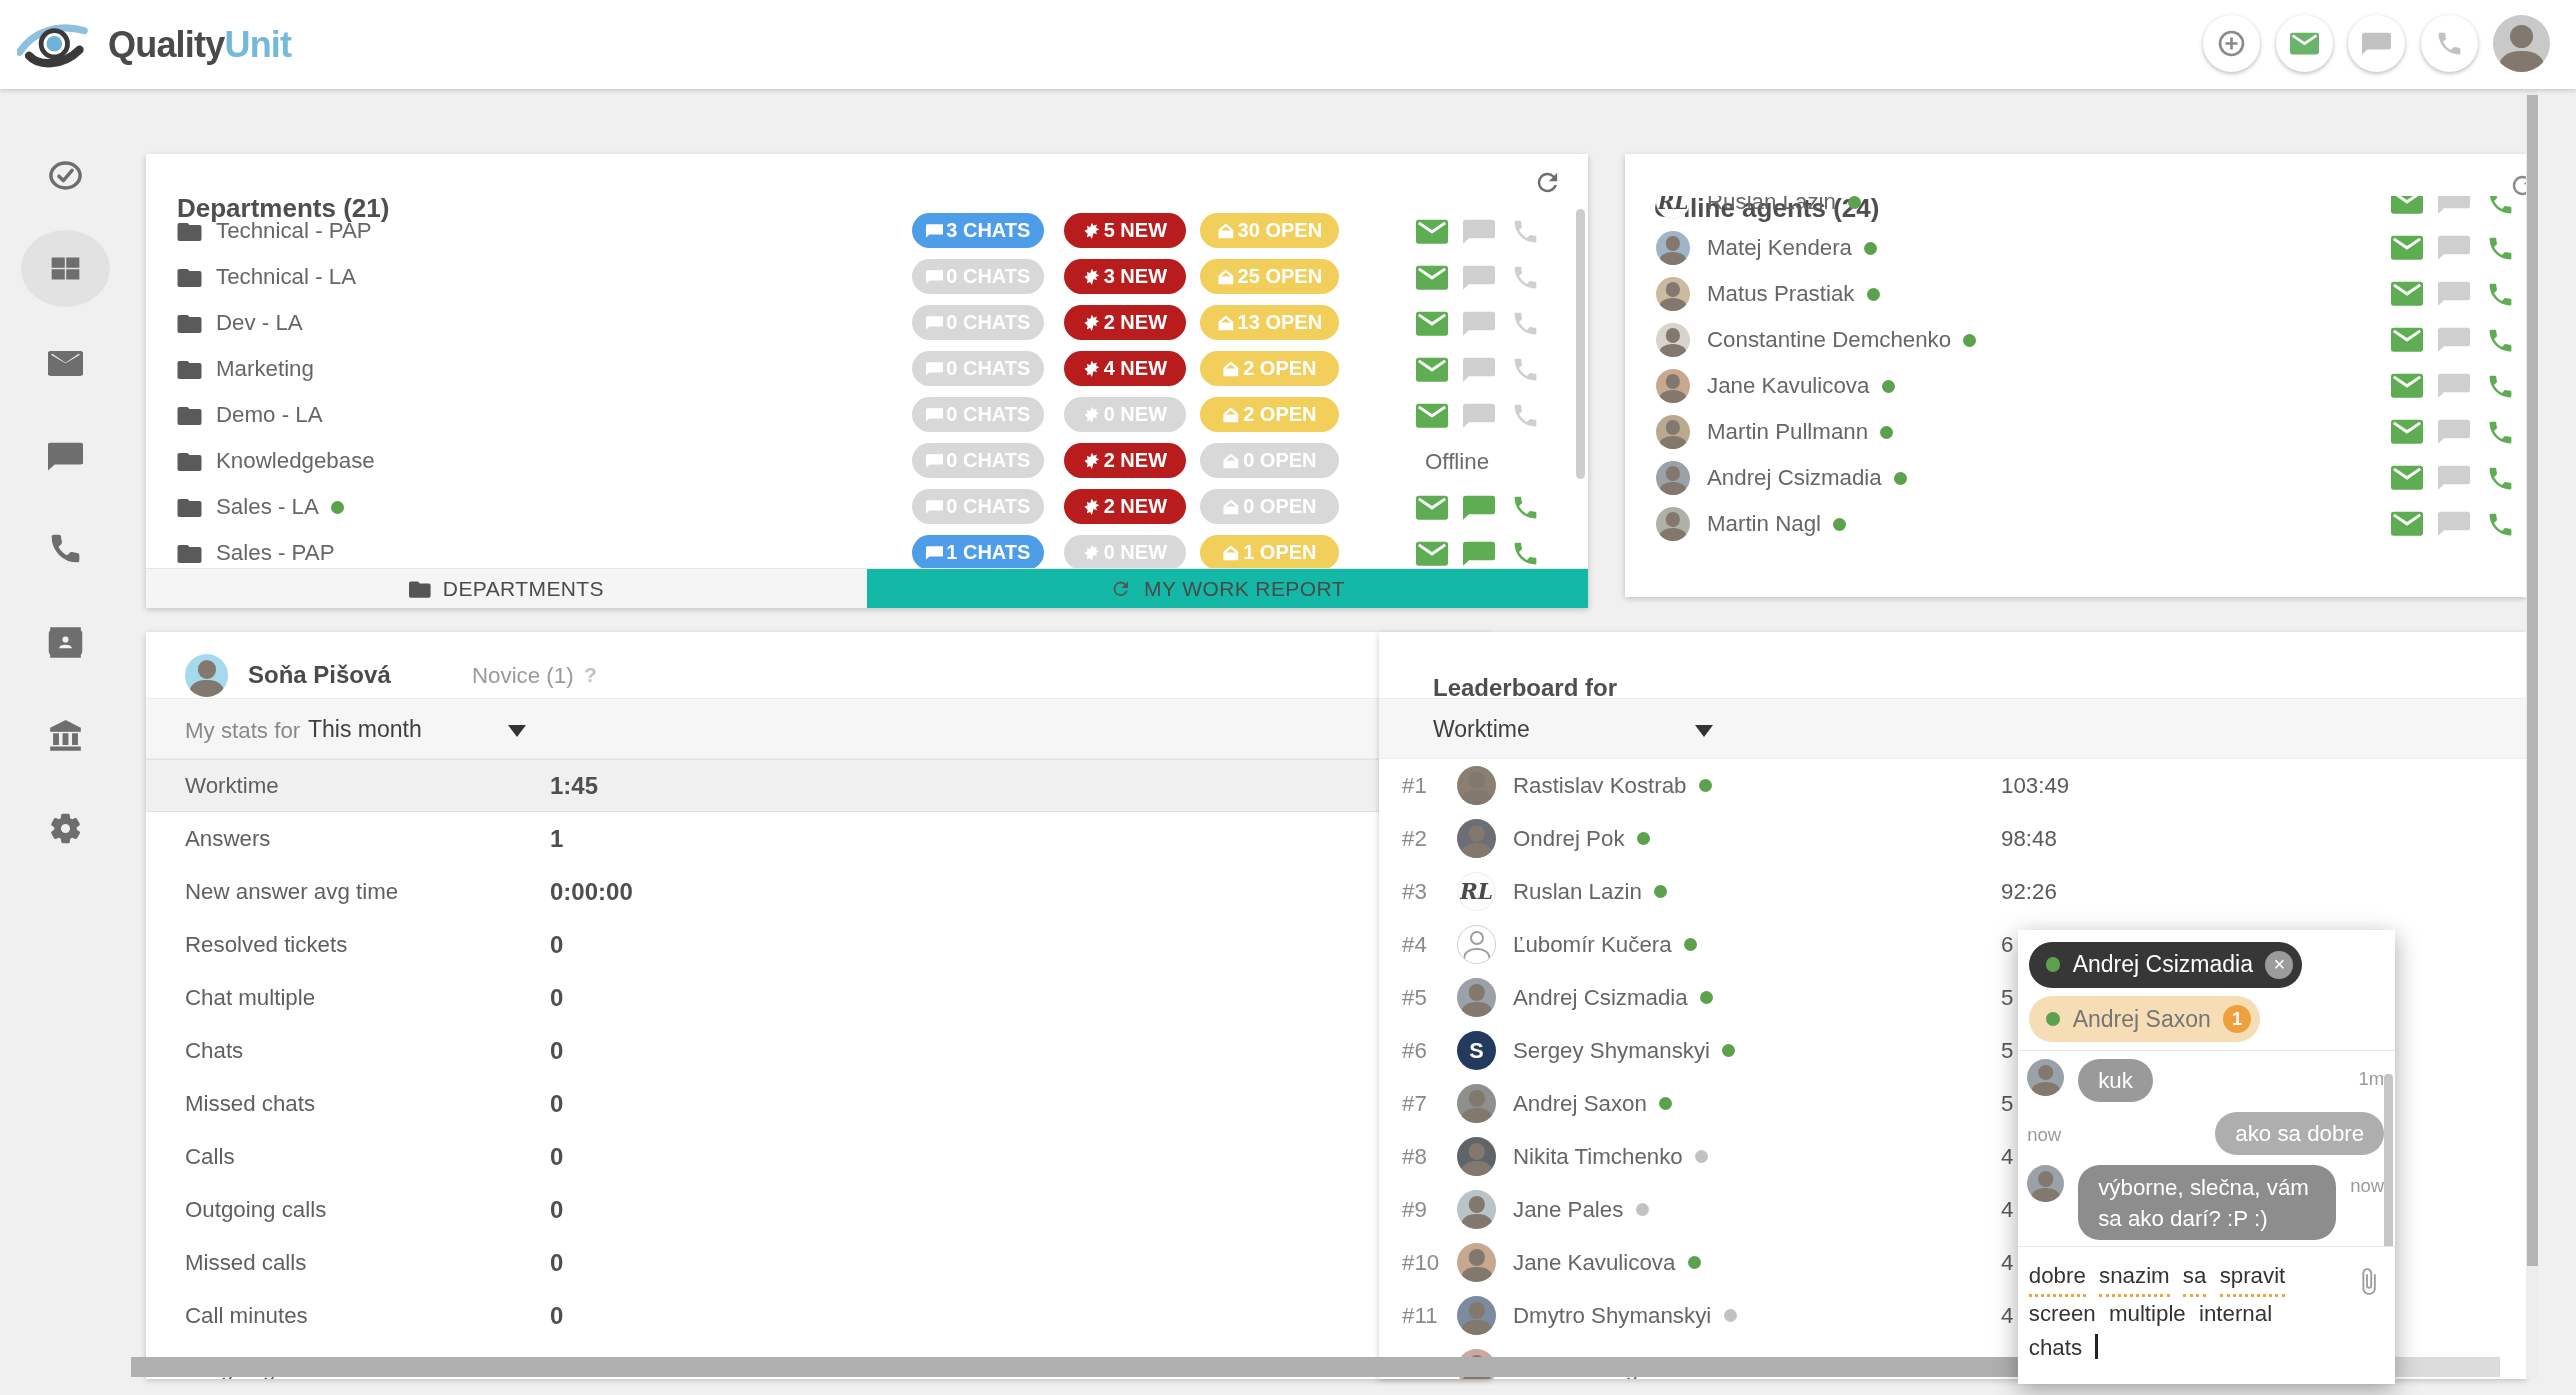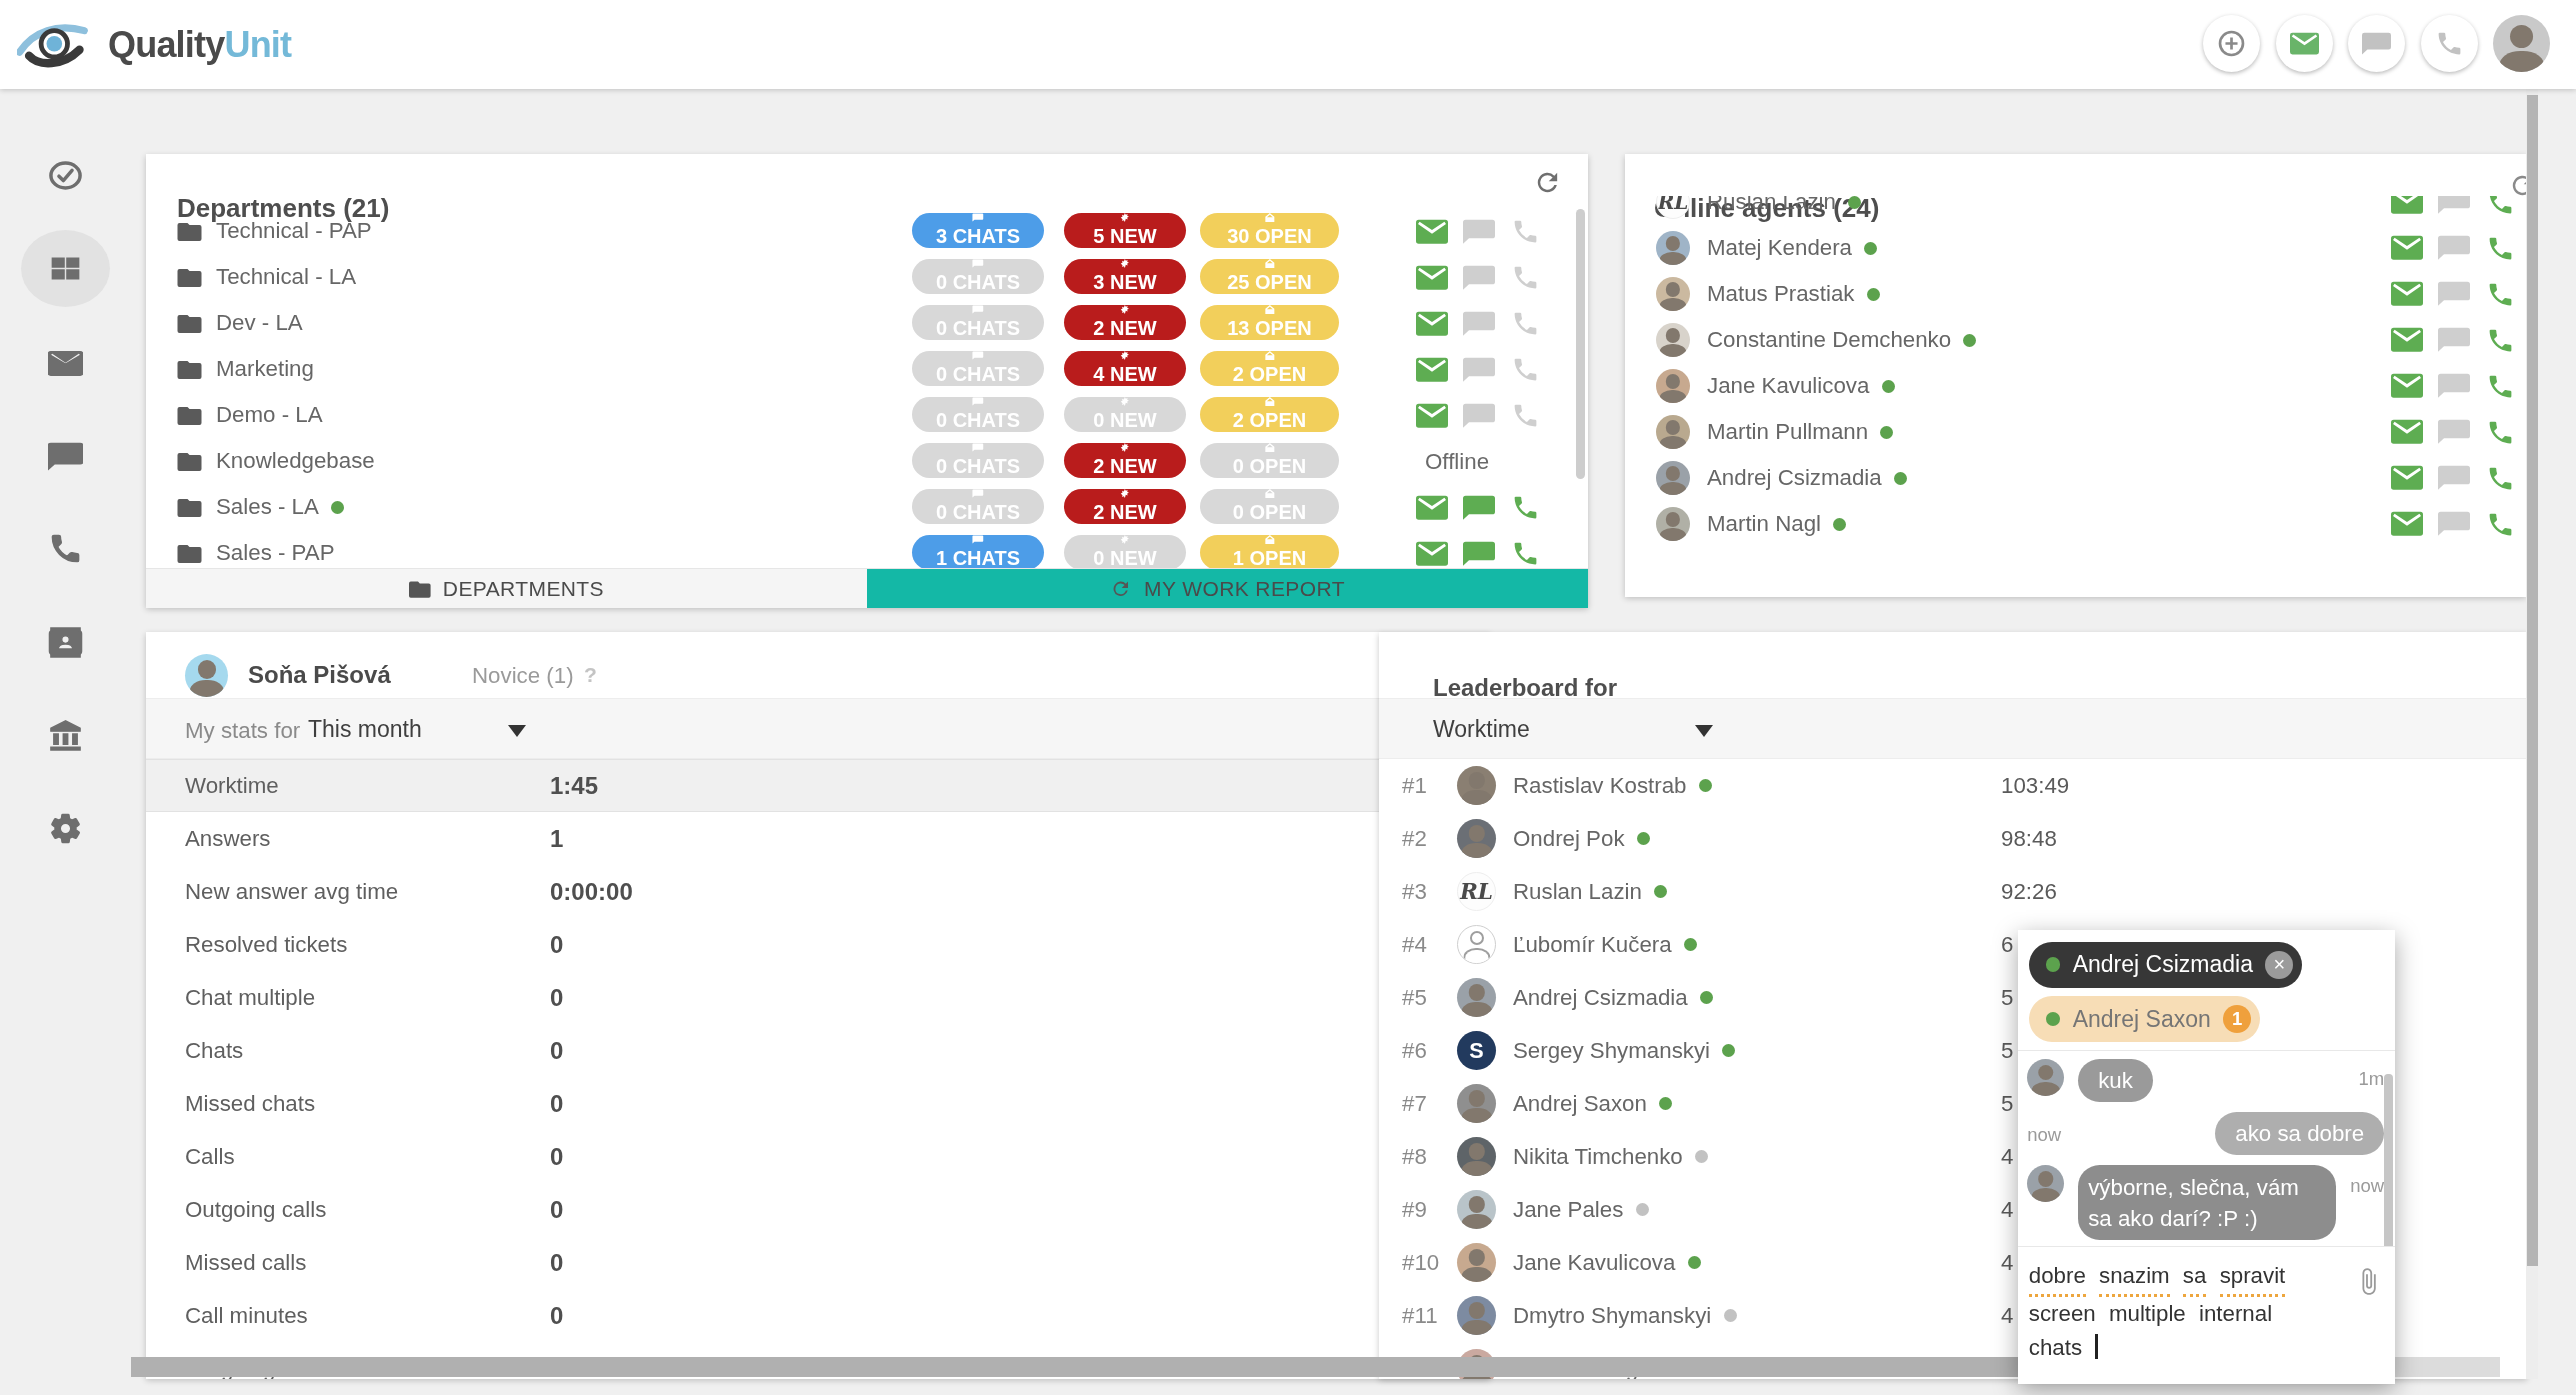--- a/index.html
+++ b/index.html
@@ -36,21 +36,21 @@
 
   
   .dept-list{position:absolute;left:0;top:54px;width:100%;height:362px;overflow:hidden;}
   .dept-row{position:relative;height:46px;display:flex;align-items:center;padding-left:31px;}
   .folder-ic svg{width:25px;height:20px;fill:#5a5a5a;display:block;}
   .dept-label{font-size:22.3px;color:#666;margin-left:14px;}
   .presence{display:none;width:13px;height:13px;border-radius:50%;margin-left:12.3px;flex:none;}
   .presence[data-presence="green"]{display:inline-block;background:#5ca24d;}
   .presence[data-presence="gray"]{display:inline-block;background:#c2c2c2;}
   .chip{position:absolute;top:5.4px;height:35px;border-radius:17.7px;display:flex;align-items:center;
-    justify-content:center;gap:3px;color:#fff;font-size:20px;font-weight:700;flex-direction:column;}
+    justify-content:center;gap:3px;color:#fff;font-size:20px;font-weight:700;}
   .chip svg{width:17.7px;height:17.7px;fill:#fff;}
   .chip[data-variant="blue"]{background:#4d9de8;}
   .chip[data-variant="orange"]{background:#b91c1c;}
   .chip[data-variant="yellow"]{background:#f2cf5b;}
   .chip[data-variant="gray"]{background:#d8d8d8;}
   .chip-chats{left:766px;width:132px;}
   .chip-new{left:918px;width:122px;}
   .chip-open{left:1054px;width:139px;}
   .icon-set{position:absolute;left:1270px;top:9.2px;display:flex;gap:15.4px;align-items:center;}
   .mini{color:#cfcfcf;display:flex;}
@@ -135,21 +135,21 @@
     display:inline-flex;align-items:center;justify-content:center;}
   .tag-badge{width:28px;height:28px;border-radius:50%;background:#efa03c;color:#fff;font-size:18.5px;
     font-weight:700;display:inline-flex;align-items:center;justify-content:center;}
   .chat-msgs{position:relative;height:196px;box-sizing:border-box;border-top:0.8px solid #e8e8e8;
     padding:7.7px 10.8px 0 9.2px;overflow:hidden;flex:none;}
   .msg{display:flex;align-items:flex-start;gap:14px;margin-bottom:10px;}
   .msg .avatar{width:37px;height:37px;}
   .bubble{border-radius:21.6px;padding:6.2px 20px;font-size:22.3px;color:#fff;line-height:31px;}
   .msg[data-tone="t1"] .bubble{background:#9a9a9a;}
   .msg[data-tone="t2"] .bubble{background:#aeaeae;}
-  .msg[data-tone="t3"] .bubble{background:#8d8d8d;max-width:277px;padding-left:10px;}
+  .msg[data-tone="t3"] .bubble{background:#8d8d8d;max-width:277px;}
   .msg[data-side="right"] .bubble{margin-left:auto;}
   .msg[data-side="left"] .msg-time{margin-left:auto;}
   .msg-time{font-size:18.5px;color:#9a9a9a;margin-top:9.2px;flex:none;}
   .msg[data-side="right"] .msg-time{margin-top:12.3px;}
   .msgs-scroll{position:absolute;right:2.3px;top:23px;width:8.5px;height:182px;background:#c6c6c6;border-radius:3.9px;}
   .chat-input{position:relative;flex:1;border-top:0.8px solid #e8e8e8;padding:12.3px 54px 0 10.8px;
     font-size:22.3px;color:#333;line-height:34px;}
   .word{margin-right:7px;display:inline-block;}
   .word[data-u="1"]{border-bottom:3.1px dotted #eda63e;padding-bottom:0.8px;}
   .caret{display:inline-block;width:2.3px;height:25px;background:#222;vertical-align:-3.9px;}

